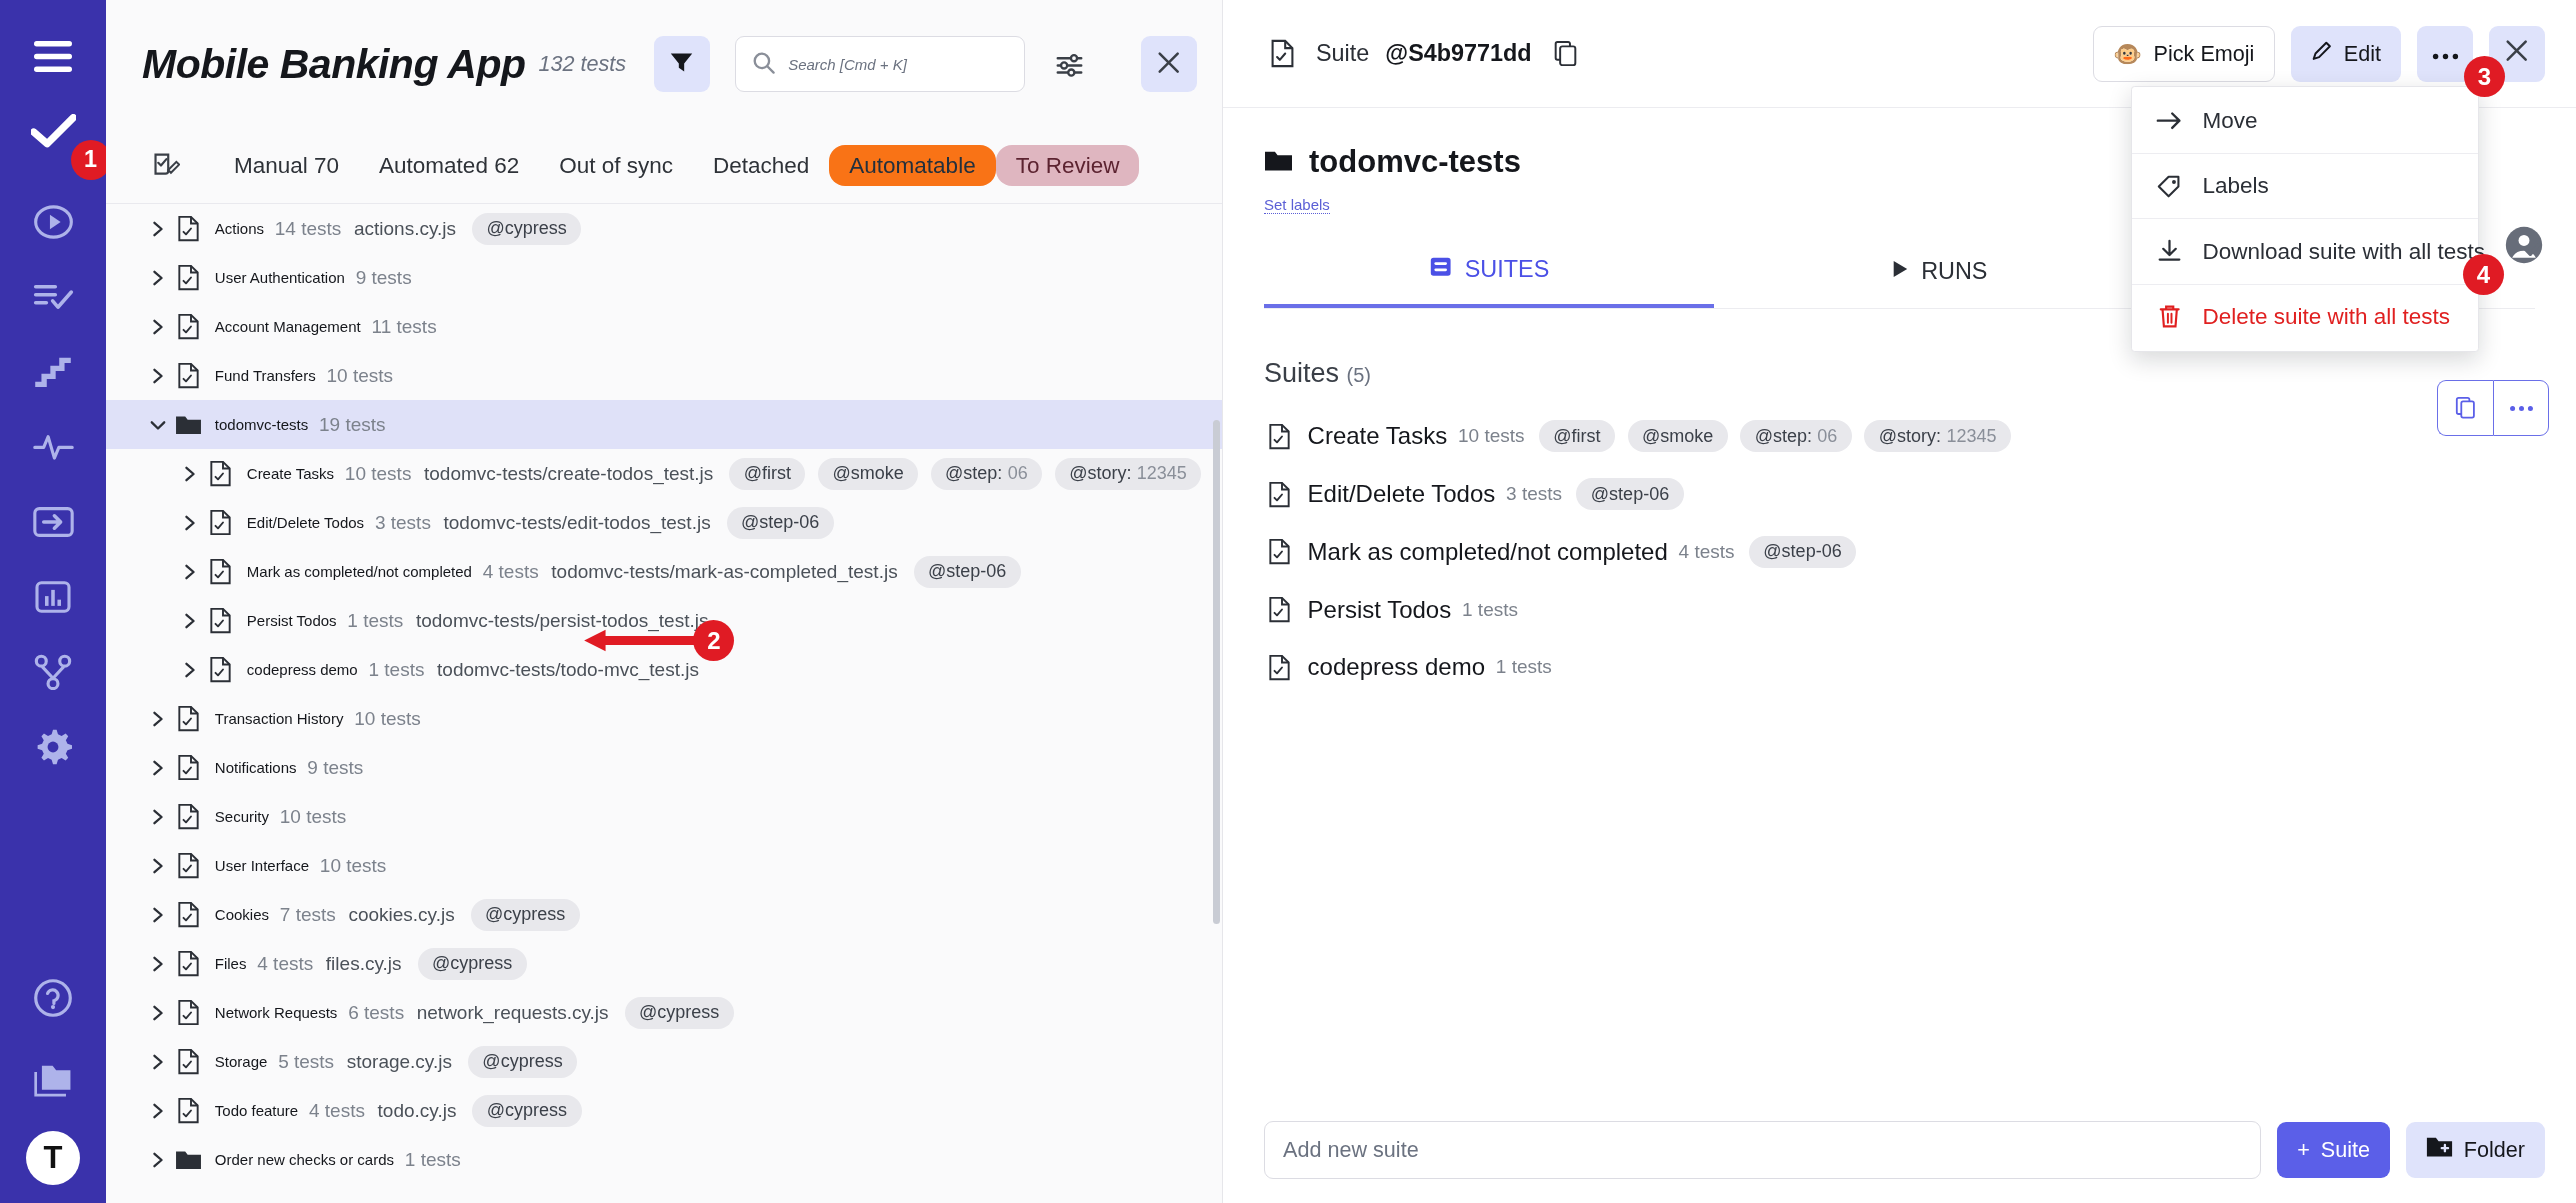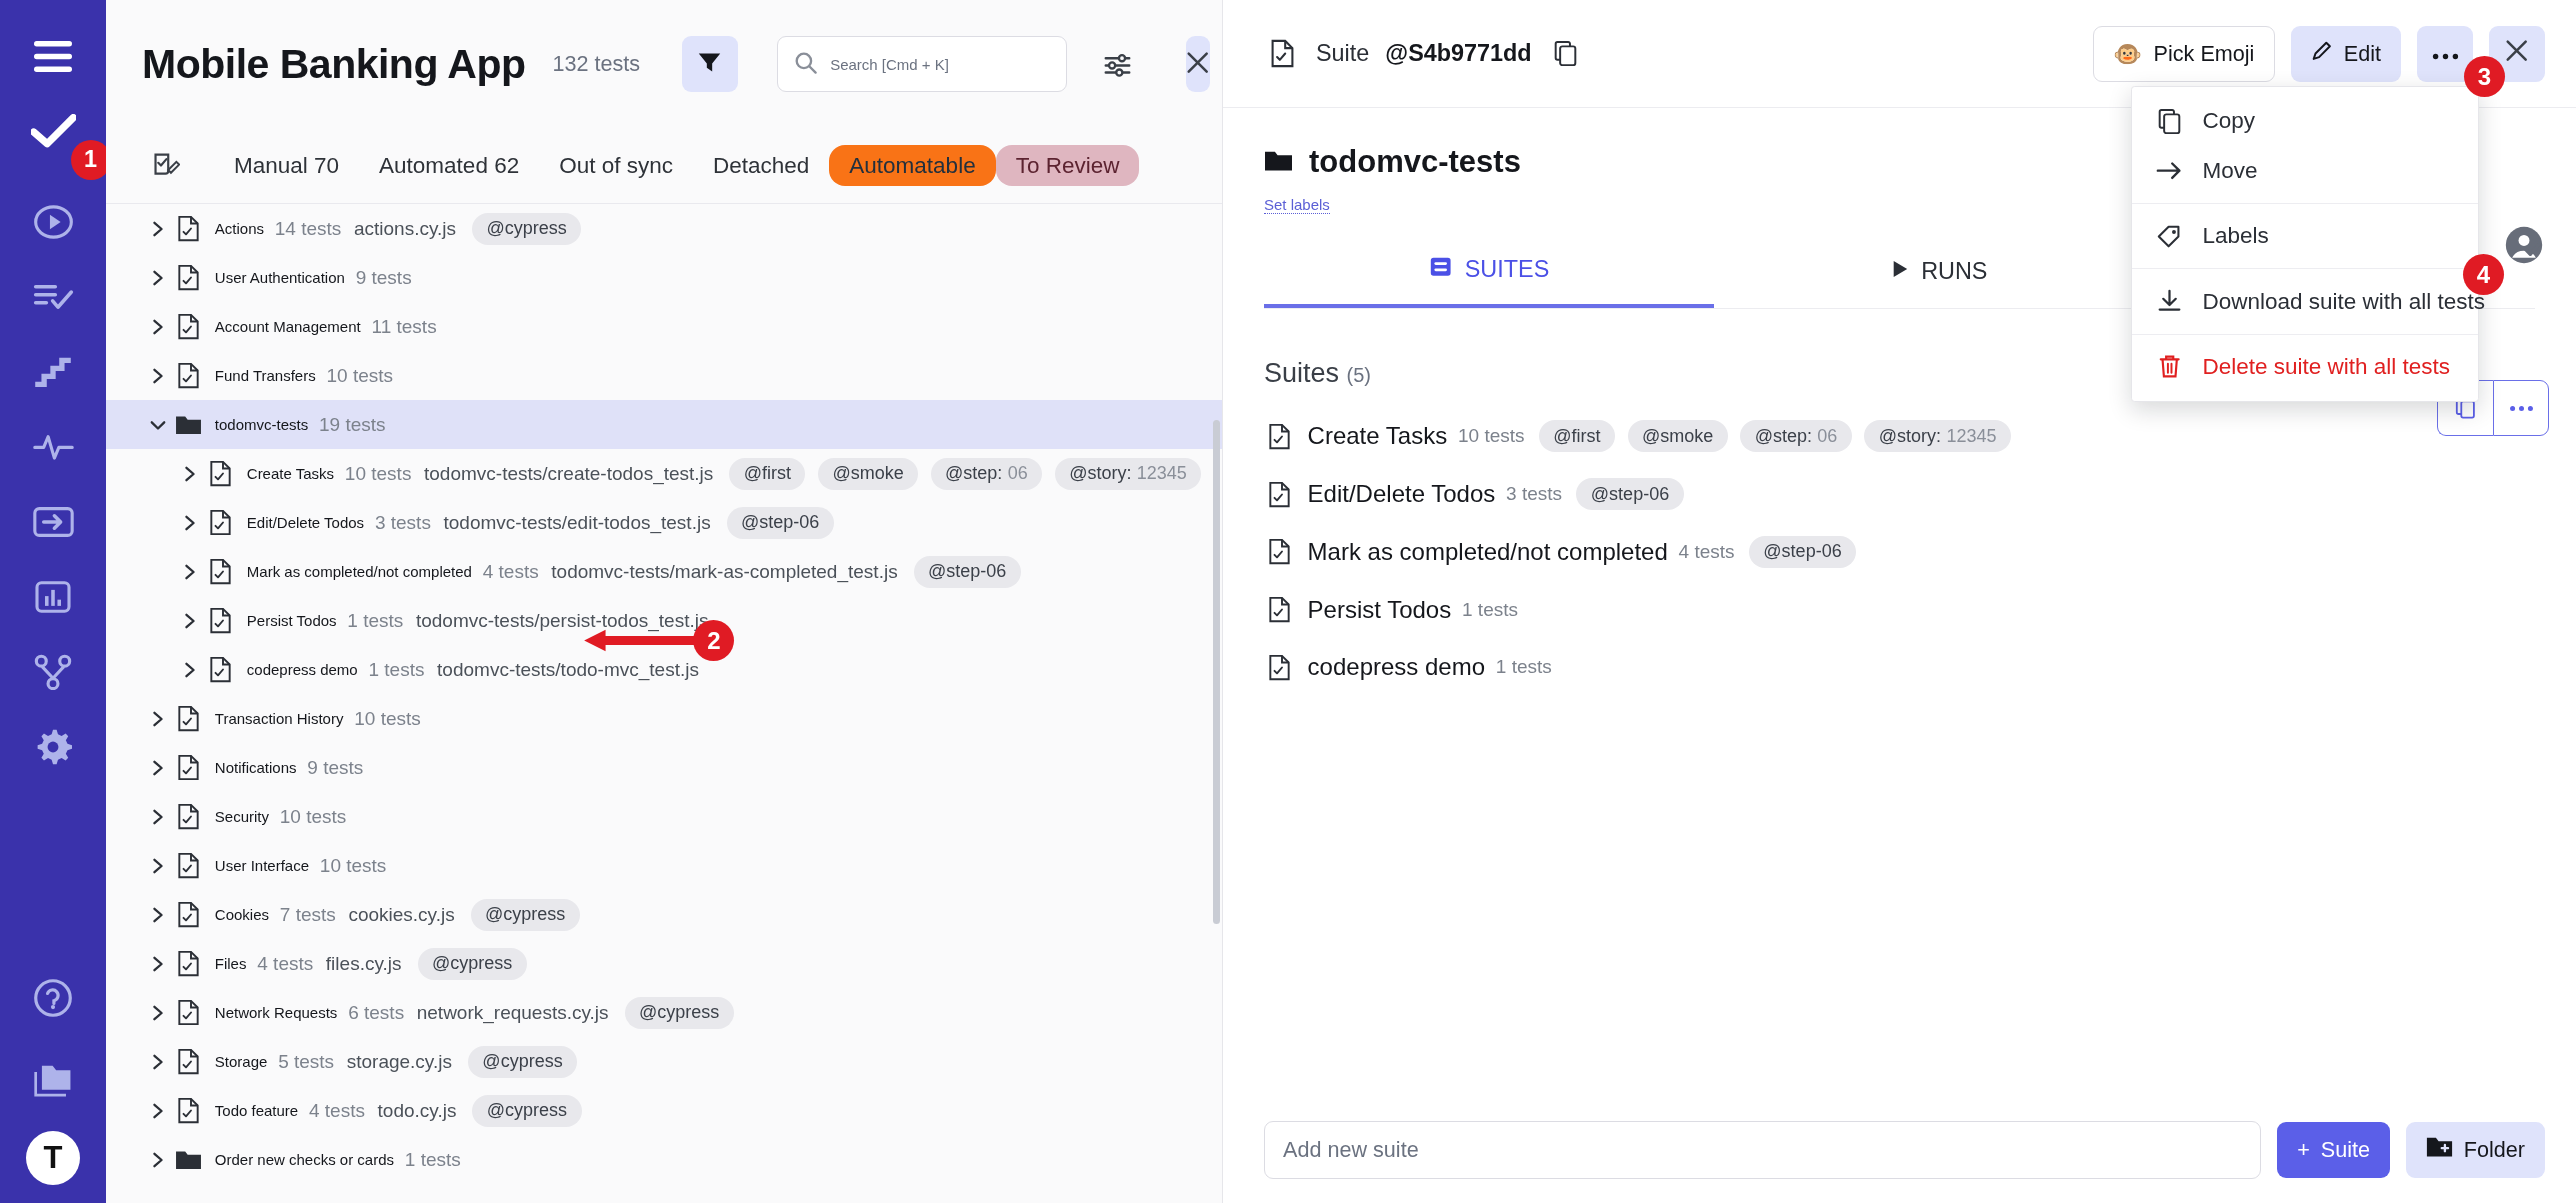--- a/index.html
+++ b/index.html
@@ -64,22 +64,23 @@
     background: #fafafb;
     display: flex;
     flex-direction: column;
     position: relative;
     border-right: 0.9px solid #e6e6ea;
   }
   .lp-header {
     height: 128px;
     display: flex; align-items: center;
     padding: 0 23.4px 0 36px;
-    gap: 27px;
+    gap: 13px;
     background: #fafafb;
+    font-style: italic;
   }
   .project-title {
     font-size: 41px;
     font-weight: bold;
     color: #15171c;
     letter-spacing: -0.5px;
     white-space: nowrap;
   }
   .tests-count {
     font-size: 21.6px;
@@ -1112,29 +1113,20 @@
             </svg>
         </span>
         <span>Folder</span>
       </div>
     </div>
   </div>
 
   <div class="ctxmenu" id="ctxmenu">
       <div class="ctxitem">
         <span class="ci">
-          <svg width="25" height="27" viewBox="0 0 28 30">
-            <rect x="8" y="7" width="17" height="21" rx="2.5" stroke="#2b2f36" stroke-width="2.2" fill="none"></rect>
-            <path d="M19 7 V4 a2 2 0 0 0 -2 -2 H5 a2 2 0 0 0 -2 2 v16 a2 2 0 0 0 2 2 h3" stroke="#2b2f36" stroke-width="2.2" fill="none"></path>
-          </svg>
-        </span>
-        <span>Copy</span>
-      </div>
-      <div class="ctxitem">
-        <span class="ci">
           <svg width="27" height="23.4" viewBox="0 0 30 26">
             <path d="M2 13 h24 M18 5 l8 8 l-8 8" stroke="#2b2f36" stroke-width="2.6" fill="none" stroke-linecap="round" stroke-linejoin="round"></path>
           </svg>
         </span>
         <span>Move</span>
       </div>
       <div class="ctxsep"></div>
       <div class="ctxitem">
         <span class="ci">
           <svg width="27" height="25" viewBox="0 0 30 28">

